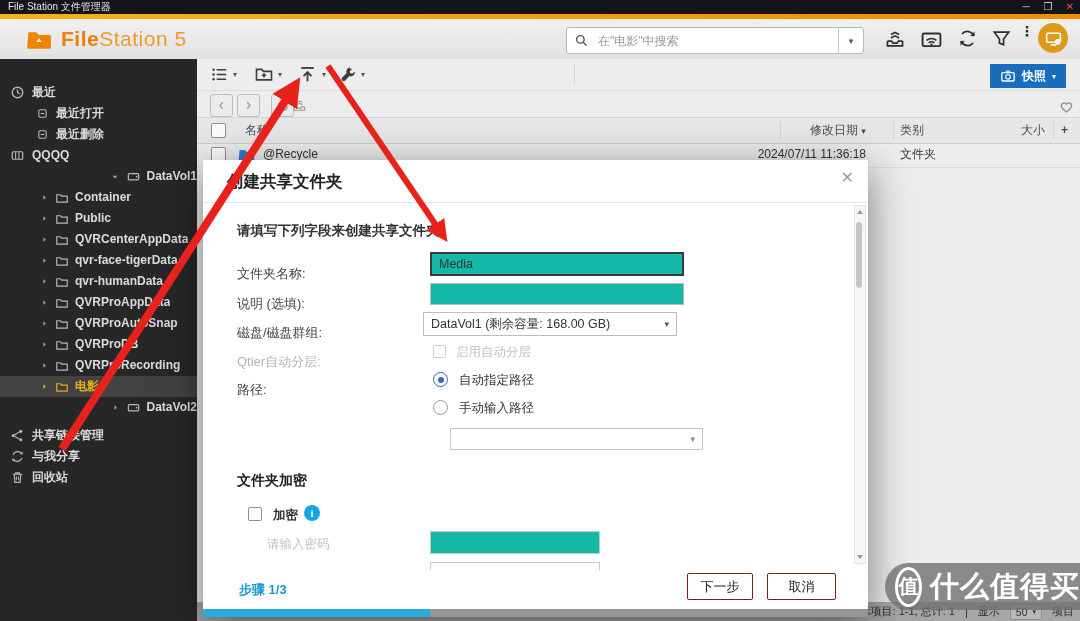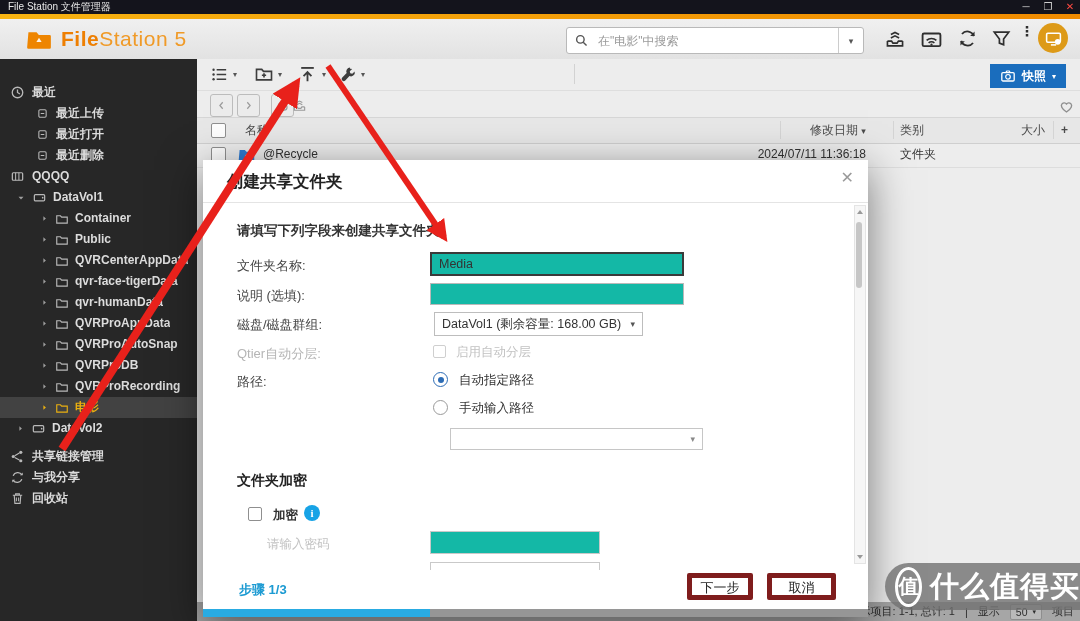--- a/index.html
+++ b/index.html
@@ -35,21 +35,21 @@
     background:#dd9a18;display:flex;align-items:center;justify-content:center;}
 
   
   .sidebar{position:absolute;left:0;top:59px;width:197px;height:562px;background:#272727;color:#dcdcdc;}
   .side-row{height:21px;line-height:21px;font-size:12px;font-weight:bold;display:flex;align-items:center;
     gap:7px;white-space:nowrap;cursor:pointer;}
   .side-row .lbl{overflow:hidden;}
   .c-dim{color:#b9b9b9;}
   .lv0{padding-left:10px;}
   .lv1{padding-left:36px;}
-  .vol{padding-left:16px;gap:6px;}
+  .vol{padding-left:32px;gap:6px;justify-content:flex-end;}
   .fold{padding-left:40px;gap:6px;}
   .caret{color:#9f9f9f;}
   .side-row.sel{background:#424242;color:#eab010;}
   .side-row.sel .caret,.side-row.sel .c-dim{color:#eab010;}
   .side-gap{height:7px;}
 
   
   .content{position:absolute;left:197px;top:59px;width:883px;height:562px;background:#ededed;}
   .tb1{position:absolute;left:0;top:0;width:883px;height:31px;border-bottom:1px solid #dedede;}
   .tbtn{position:absolute;top:3px;height:24px;display:flex;align-items:center;gap:4px;color:#3d3d3d;cursor:pointer;}
@@ -78,41 +78,41 @@
     border-radius:2px;padding:0 5px;height:14px;font-size:10.5px;}
   .pg-box .dd{font-size:7px;}
 
   
   .dialog{position:absolute;left:203px;top:160px;width:665px;height:457px;background:#fff;
     box-shadow:0 10px 40px rgba(0,0,0,.5);z-index:50;color:#333;}
   .dlg-title{position:absolute;left:24px;top:11px;font-size:16.5px;font-weight:bold;color:#222;}
   .dlg-close{position:absolute;right:14px;top:8px;font-size:16px;color:#9a9a9a;cursor:pointer;}
   .dlg-hr{position:absolute;left:0;top:42px;width:665px;height:1px;background:#e4e4e4;}
   .dlg-sub{position:absolute;left:34px;top:62px;font-size:13.5px;font-weight:bold;color:#333;}
-  .flabel{position:absolute;left:34px;font-size:13px;color:#444;}
+  .flabel{position:absolute;left:34px;font-size:13px;color:#444;margin-top:8px;}
   .flabel.dis{color:#b5b5b5;}
   .fin{position:absolute;box-sizing:border-box;background:#14b8a6;font-size:12.5px;color:#333;
     font-family:inherit;padding:0 7px;outline:none;}
   .sel-box{position:absolute;box-sizing:border-box;border:1px solid #bdbdbd;background:#fff;
     display:flex;align-items:center;font-size:12.5px;color:#333;padding:0 7px;cursor:pointer;}
   .sel-box .sp{flex:1;}
   .sel-box .dd{font-size:9px;color:#555;}
   .dcb{position:absolute;box-sizing:border-box;border:1.5px solid #8f8f8f;border-radius:2px;background:#fff;}
   .dcb.dis{border-color:#cfcfcf;}
   .dlbl{position:absolute;font-size:12.5px;color:#333;}
   .dlbl.dis{color:#c2c2c2;}
   .radio{position:absolute;width:15px;height:15px;border-radius:50%;box-sizing:border-box;background:#fff;}
   .radio.on{border:1.5px solid #2d6cb5;}
   .radio.off{border:1.5px solid #9a9a9a;}
   .radio .dot{position:absolute;left:3.5px;top:3.5px;width:6px;height:6px;border-radius:50%;background:#2d6cb5;}
   .enc-title{position:absolute;left:34px;top:312px;font-size:14px;font-weight:bold;color:#222;}
   .info-i{position:absolute;left:101px;top:345px;width:16px;height:16px;border-radius:50%;background:#17a3e6;
     color:#fff;font-size:11px;font-weight:bold;text-align:center;line-height:16px;font-family:"Liberation Serif",serif;}
   .dlg-step{position:absolute;left:36px;top:421px;font-size:13px;color:#1b9ad2;font-weight:bold;}
-  .dlg-btn{position:absolute;top:413px;height:27px;background:#fff;border:5px solid #7f1d1d;border-radius:2px;
+  .dlg-btn{position:absolute;top:413px;height:27px;background:#fff;border:1px solid #7f1d1d;border-radius:2px;
     font-size:13px;color:#222;font-family:inherit;cursor:pointer;}
   .progress{position:absolute;left:0;top:449px;width:665px;height:8px;background:#969696;}
   .progress .fill{position:absolute;left:0;top:0;height:8px;background:#29abe2;}
   .dscroll{position:absolute;right:2px;top:45px;width:10px;height:357px;background:#f6f6f6;border:1px solid #e4e4e4;}
   .dscroll .thumb{position:absolute;left:1px;top:16px;width:6px;height:66px;background:#c6c6c6;border-radius:3px;}
   .tri-up{position:absolute;left:2px;top:4px;width:0;height:0;border-left:3px solid transparent;
     border-right:3px solid transparent;border-bottom:4px solid #999;}
   .tri-dn{position:absolute;left:2px;bottom:4px;width:0;height:0;border-left:3px solid transparent;
     border-right:3px solid transparent;border-top:4px solid #999;}
 
@@ -290,26 +290,20 @@
     <div class="side-row lv0">
       <svg class="ic c-dim" width="15" height="15">
           <use href="#sym-clock"></use>
         </svg>
       <span class="lbl">最近</span>
     </div>
     <div class="side-row lv1">
       <svg class="ic c-dim" width="13" height="13">
           <use href="#sym-doc"></use>
         </svg>
-      <span class="lbl">最近上传</span>
-    </div>
-    <div class="side-row lv1">
-      <svg class="ic c-dim" width="13" height="13">
-          <use href="#sym-doc"></use>
-        </svg>
       <span class="lbl">最近打开</span>
     </div>
     <div class="side-row lv1">
       <svg class="ic c-dim" width="13" height="13">
           <use href="#sym-doc"></use>
         </svg>
       <span class="lbl">最近删除</span>
     </div>
     <div class="side-row lv0">
       <svg class="ic c-dim" width="15" height="15">
@@ -547,21 +541,21 @@
     <div class="dlg-hr"></div>
     <div class="dlg-sub">请填写下列字段来创建共享文件夹</div>
 
     <span class="flabel" style="top:97px">文件夹名称:</span>
     <input class="fin" style="left: 227px; top: 92px; width: 254px; height: 24px; border: 2px solid rgb(58, 58, 58);" value="Media">
 
     <span class="flabel" style="top:127px">说明 (选填):</span>
     <input class="fin" style="left: 227px; top: 123px; width: 254px; height: 22px; border: 1px solid rgb(185, 185, 185);">
 
     <span class="flabel" style="top:156px">磁盘/磁盘群组:</span>
-    <div class="sel-box" style="left:231px;top:152px;width:209px;height:24px">
+    <div class="sel-box" style="left:220px;top:152px;width:254px;height:24px">
       <span class="sp">DataVol1 (剩余容量: 168.00 GB)</span>
       <span class="dd">▾</span>
     </div>
 
     <span class="flabel dis" style="top:185px">Qtier自动分层:</span>
     <span class="dcb dis" style="left:230px;top:185px;width:13px;height:13px"></span>
     <span class="dlbl dis" style="left:253px;top:184px">启用自动分层</span>
 
     <span class="flabel" style="top:213px">路径:</span>
     <span class="radio on" style="left:230px;top:212px">

